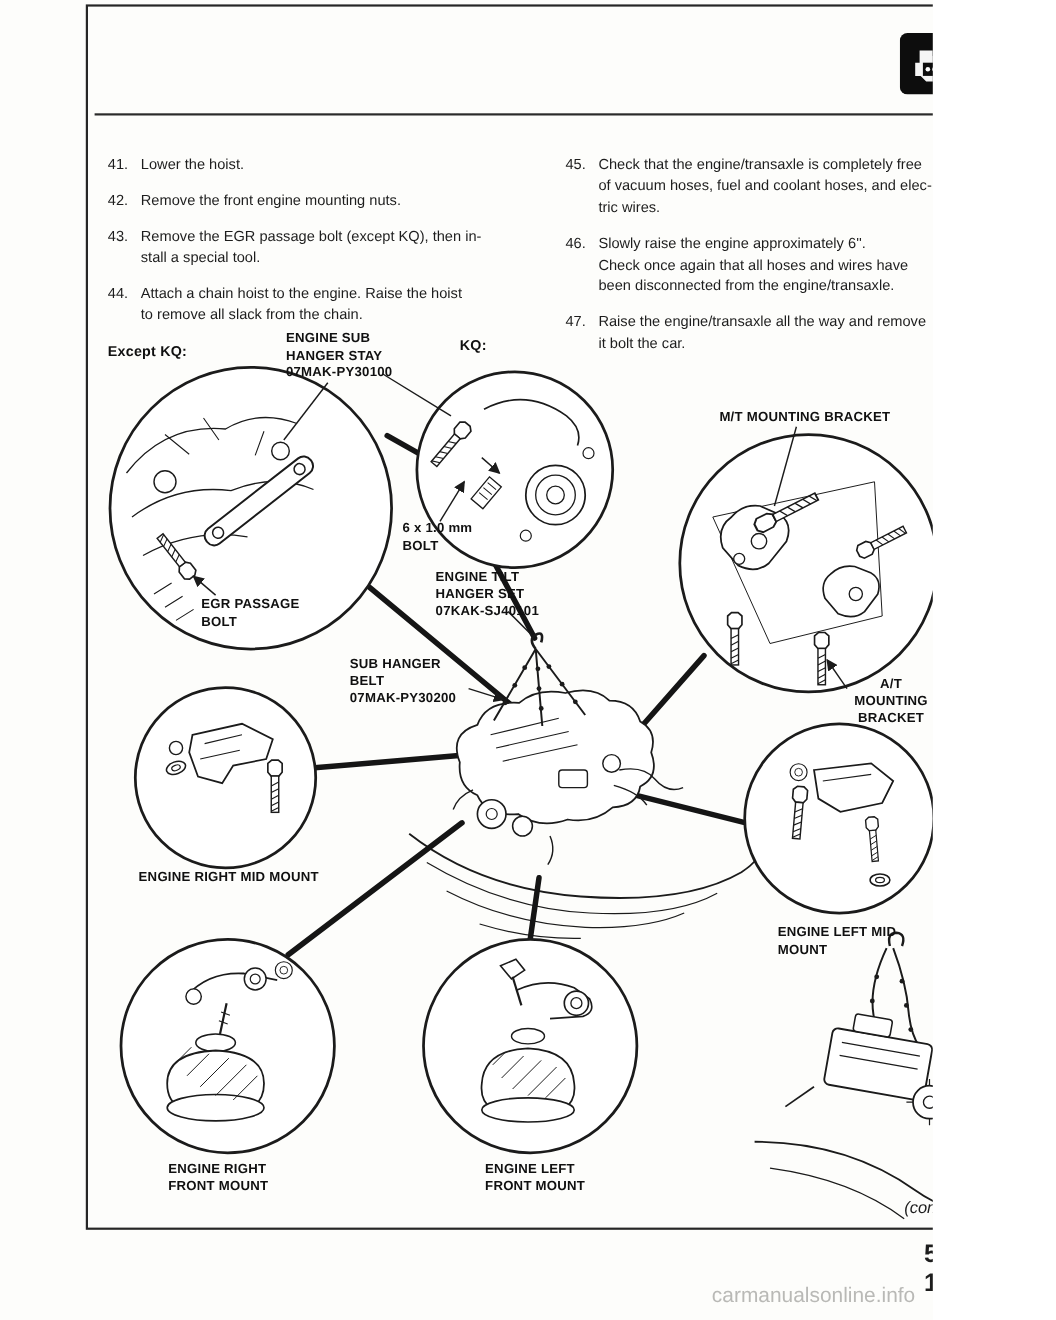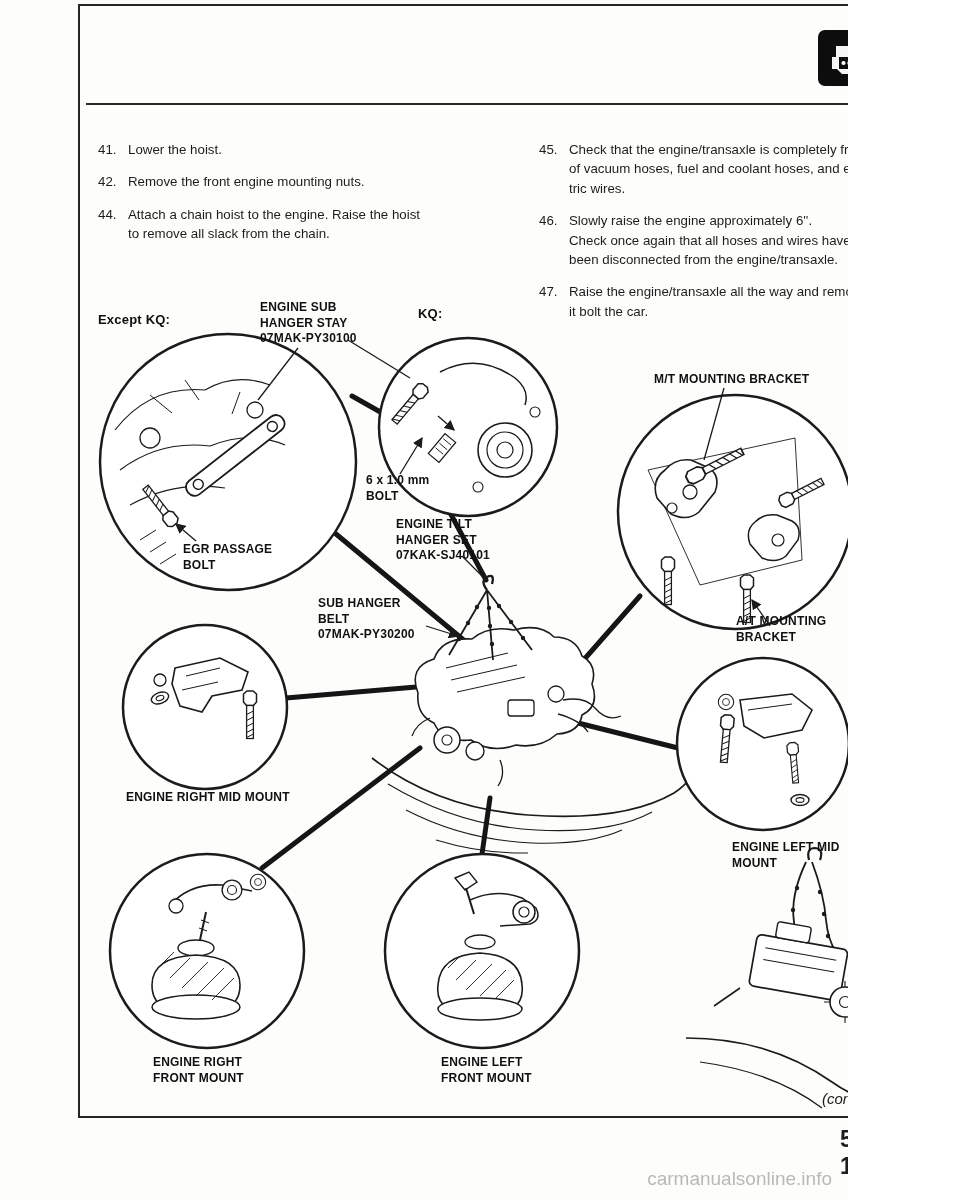--- a/index.html
+++ b/index.html
@@ -5,21 +5,21 @@
   * { margin:0; padding:0; box-sizing:border-box; }
   html,body { width:960px; height:1200px; background:#ffffff; }
   body { font-family:"Liberation Sans", sans-serif; color:#1d1d1d; }
   .page { position:relative; width:848px; height:1200px; background:#fdfdfb; overflow:hidden; }
   .frame { position:absolute; left:78px; top:4px; width:828px; height:1114px;
            border:2px solid #262626; z-index:0; }
   .engine-icon-box { position:absolute; left:818px; top:30px; width:72px; height:56px; z-index:2; }
   .rule { position:absolute; left:86px; top:103px; width:812px; height:2px; background:#2a2a2a; z-index:2; }
   .col { position:absolute; top:140px; font-size:13.3px; line-height:1.46; z-index:2; }
   .col-left  { left:98px;  width:396px; }
-  .col-right { left:514px; width:376px;margin-left:25px; }
+  .col-right { left:514px; width:376px; }
   .item { display:flex; margin-bottom:13px; }
   .item .num { flex:0 0 30px; }
   .item .text { flex:1; white-space:pre-line; }
   .dlabel { position:absolute; z-index:3; font-weight:bold; font-size:12px; line-height:1.3;
             white-space:pre-line; color:#101010; letter-spacing:.2px; }
   .dlabel-variant { font-size:13px; }
   svg.diagram { position:absolute; left:0; top:0; z-index:1; }
   .contd { position:absolute; left:822px; top:1090px; font-size:15px; z-index:3;font-style:italic; }
   .pagenum { position:absolute; left:840px; top:1126px; font-size:23px; font-weight:bold;
              letter-spacing:1px; z-index:3; }
@@ -49,20 +49,25 @@
   <div class="col col-left">
     <div class="item">
       <span class="num">41.</span>
       <span class="text">Lower the hoist.</span>
     </div>
     <div class="item">
       <span class="num">42.</span>
       <span class="text">Remove the front engine mounting nuts.</span>
     </div>
     <div class="item">
+      <span class="num">43.</span>
+      <span class="text">Remove the EGR passage bolt (except KQ), then in-
+stall a special tool.</span>
+    </div>
+    <div class="item">
       <span class="num">44.</span>
       <span class="text">Attach a chain hoist to the engine. Raise the hoist
 to remove all slack from the chain.</span>
     </div>
   </div>
 
   <div class="col col-right">
     <div class="item">
       <span class="num">45.</span>
       <span class="text">Check that the engine/transaxle is completely free
@@ -320,27 +325,27 @@
 07MAK-PY30100</div>
   <div class="dlabel dlabel-variant" style="left:406px; top:306px;padding-left:12px;">KQ:</div>
   <div class="dlabel" style="left:366px; top:473px;">6 x 1.0 mm
 BOLT</div>
   <div class="dlabel" style="left:183px; top:542px;">EGR PASSAGE
 BOLT</div>
   <div class="dlabel" style="left:396px; top:517px;">ENGINE TILT
 HANGER SET
 07KAK-SJ40101</div>
   <div class="dlabel" style="left:654px; top:372px;">M/T MOUNTING BRACKET</div>
-  <div class="dlabel" style="left:736px; top:614px;">A/T MOUNTING
+  <div class="dlabel" style="left:772px; top:614px;text-align:center;">A/T MOUNTING
 BRACKET</div>
   <div class="dlabel" style="left:318px; top:596px;">SUB HANGER
 BELT
 07MAK-PY30200</div>
   <div class="dlabel" style="left:126px; top:790px;">ENGINE RIGHT MID MOUNT</div>
-  <div class="dlabel" style="left:732px; top:840px;">ENGINE LEFT MID MOUNT</div>
+  <div class="dlabel" style="left:707px; top:840px;">ENGINE LEFT MID MOUNT</div>
   <div class="dlabel" style="left:153px; top:1055px;">ENGINE RIGHT
 FRONT MOUNT</div>
   <div class="dlabel" style="left:441px; top:1055px;">ENGINE LEFT
 FRONT MOUNT</div>
 
   <div class="contd">(cont'd)</div>
   <div class="pagenum">5-11</div>
   <div class="watermark">carmanualsonline.info</div>
 
 </div>

